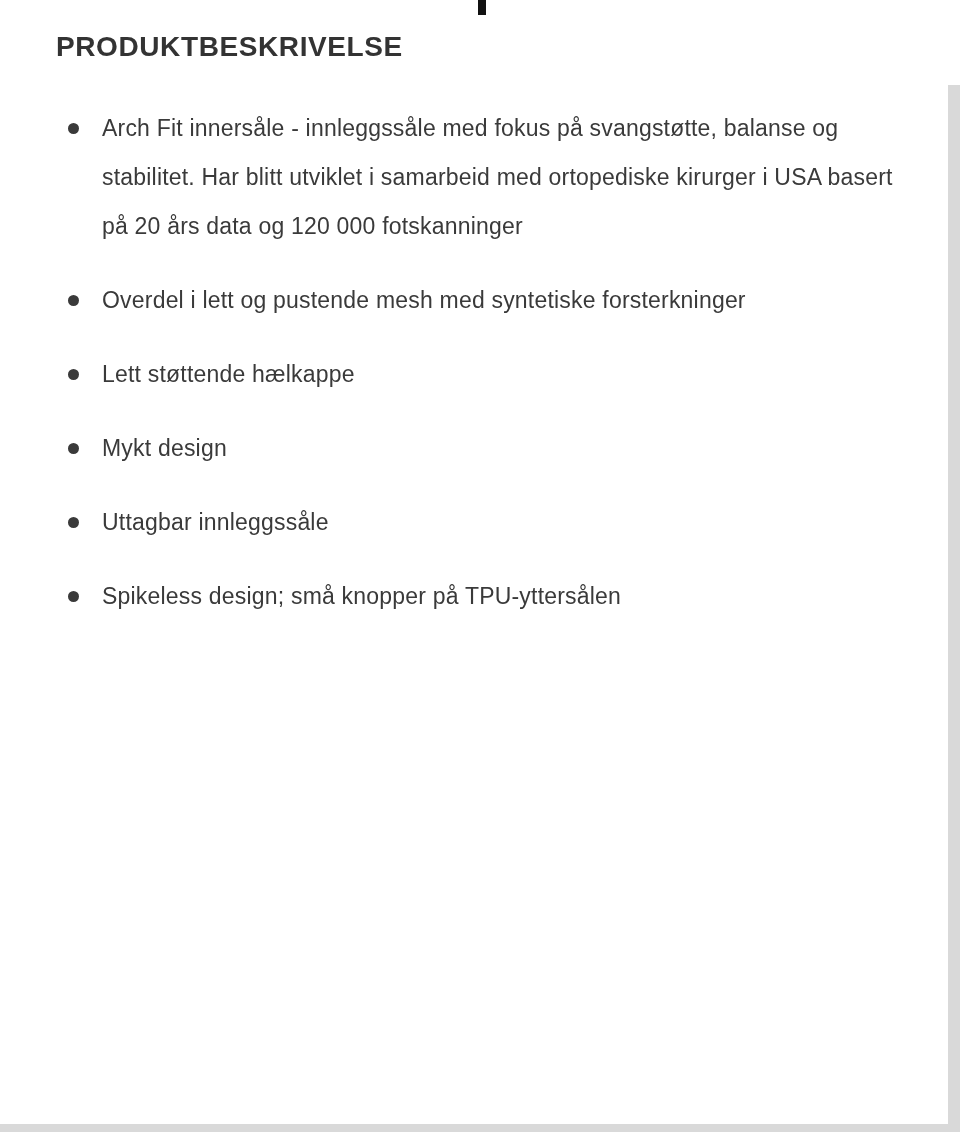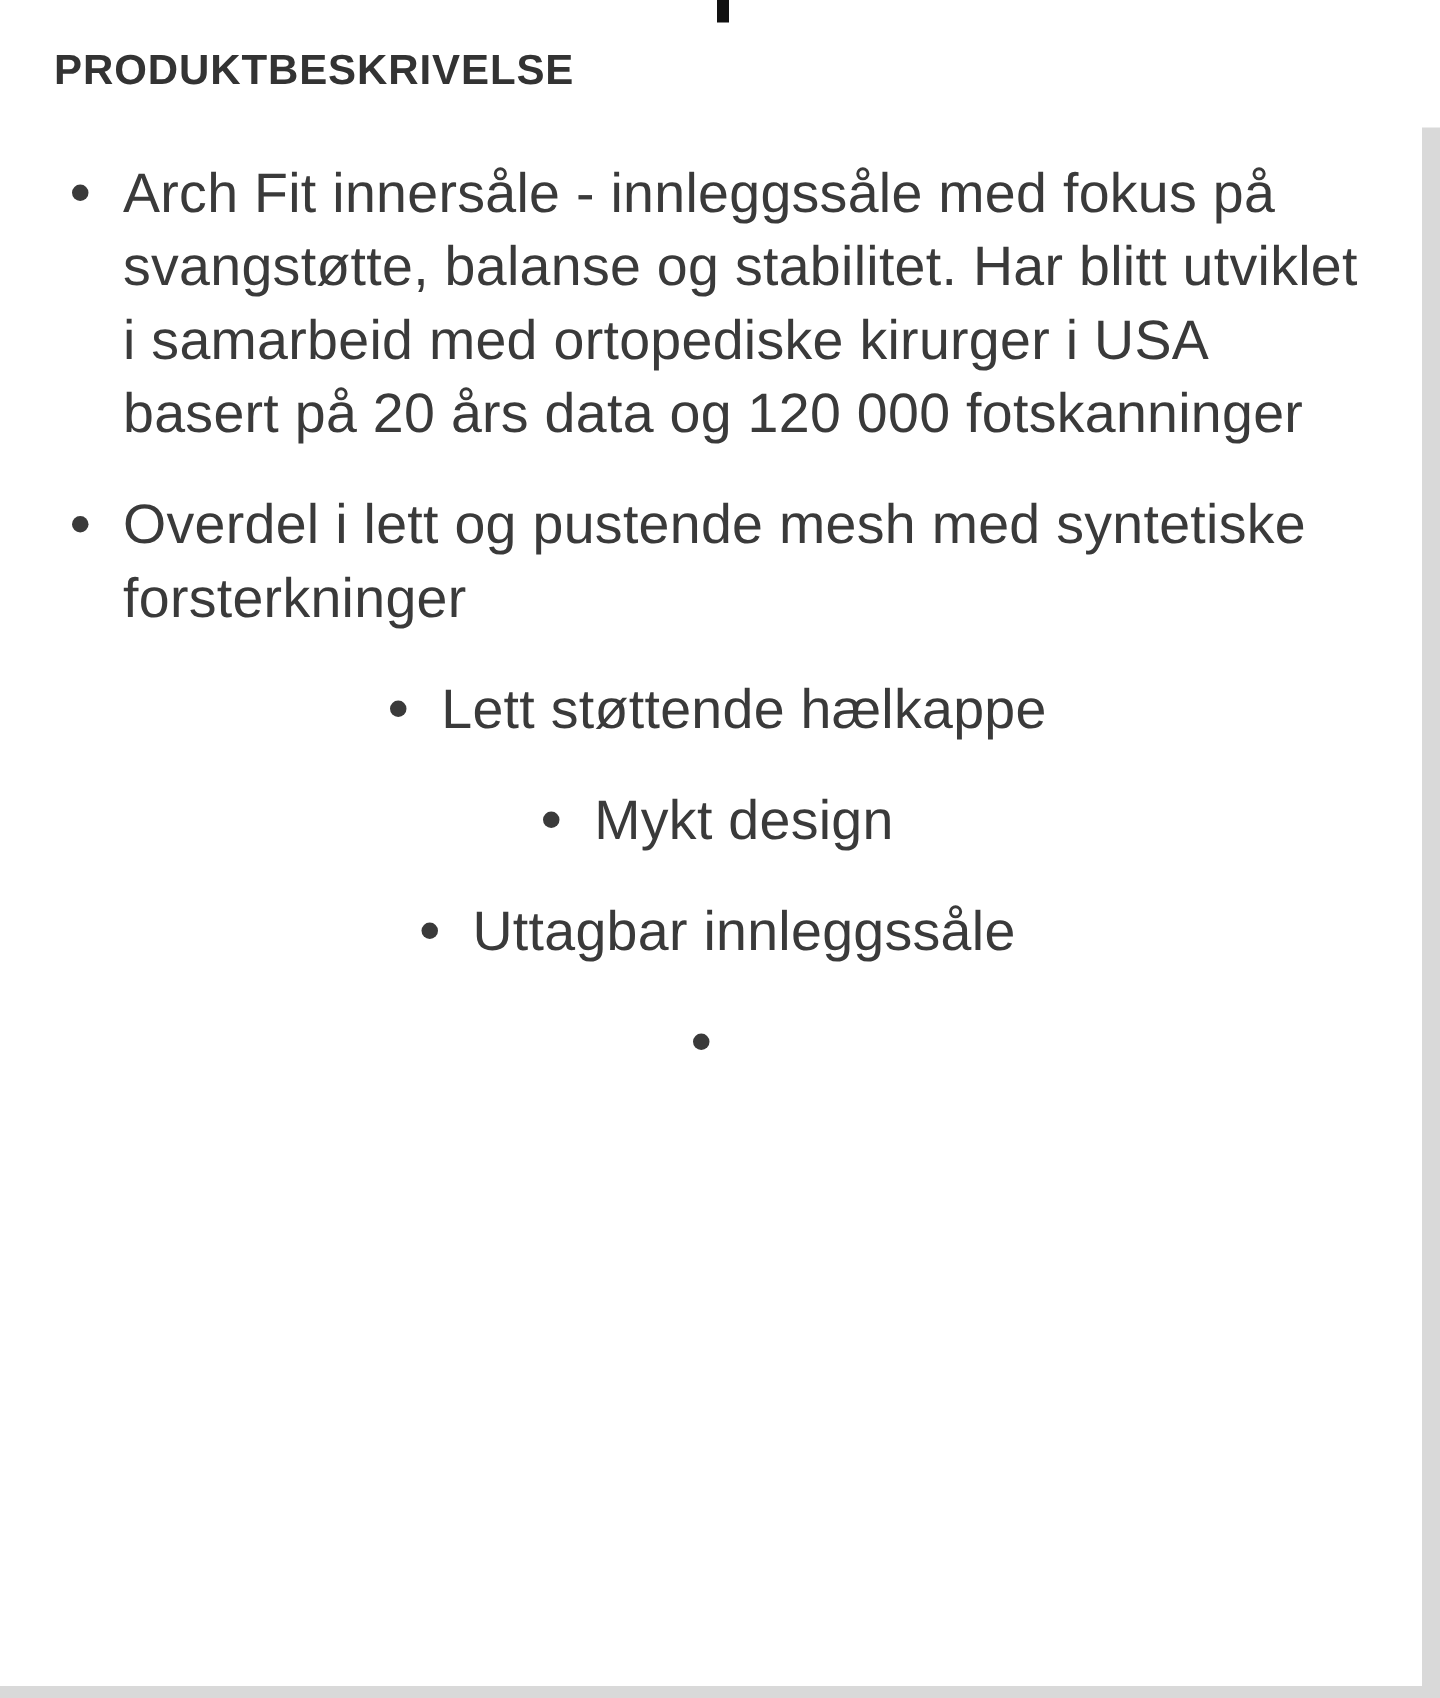--- a/index.html
+++ b/index.html
@@ -9,46 +9,45 @@
   body {
     width: 960px;
     height: 1132px;
     position: relative;
     background: #ffffff;
     font-family: "Liberation Sans", "DejaVu Sans", sans-serif;
     color: #3a3a3a;
     overflow: hidden;
   }
   .content {
-    padding: 30px 38px 0 36px;
+    padding: 30px 38px 0 56px;
     box-sizing: border-box;
     width: 948px;
   }
   .section-title {
     font-size: 28px;
     font-weight: 700;
     letter-spacing: 0.6px;
     color: #333333;
     margin: 0 0 40px 0;
     line-height: 1.2;
   }
   ul.product-bullets {
     list-style: none;
     margin: 0;
     padding: 0;
   }
   ul.product-bullets li {
     display: flex;
     align-items: flex-start;
-    font-size: 37px;
+    font-size: 23px;
     line-height: 49px;
     font-weight: 400;
     color: #3a3a3a;
     margin-bottom: 25px;
-    justify-content: center;
   }
   .bullet-dot {
     flex: 0 0 auto;
     width: 11px;
     height: 11px;
     border-radius: 50%;
     background: #3a3a3a;
     margin: 19px 23px 0 12px;
   }
   .bullet-text {
@@ -105,19 +104,20 @@
       <li>
         <span class="bullet-dot"></span>
         <span class="bullet-text">Mykt design</span>
       </li>
       <li>
         <span class="bullet-dot"></span>
         <span class="bullet-text">Uttagbar innleggssåle</span>
       </li>
       <li>
         <span class="bullet-dot"></span>
+        <span class="bullet-text">Spikeless design; små knopper på TPU-yttersålen</span>
       </li>
     </ul>
 </div>
 
 <div class="scrollbar-track" style="background: rgb(217, 217, 217);"></div>
 
 <div class="bottom-strip" style="background: rgb(217, 217, 217);"></div>
 
 </body></html>

